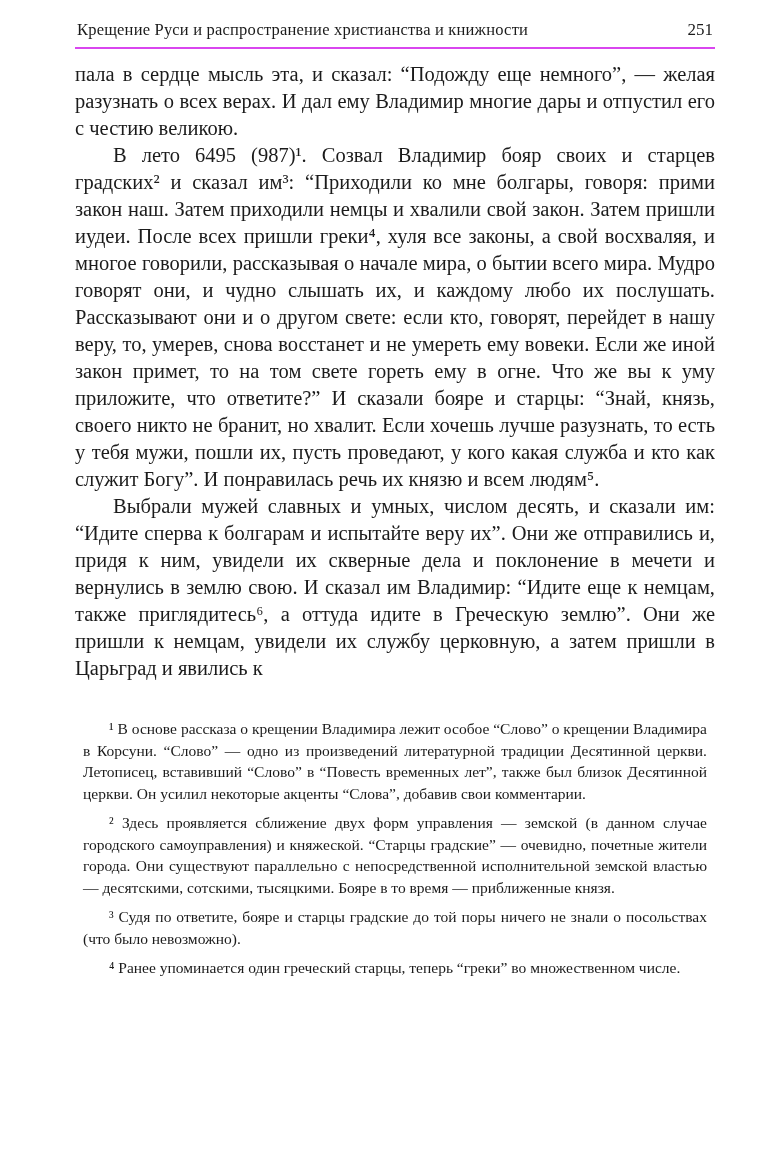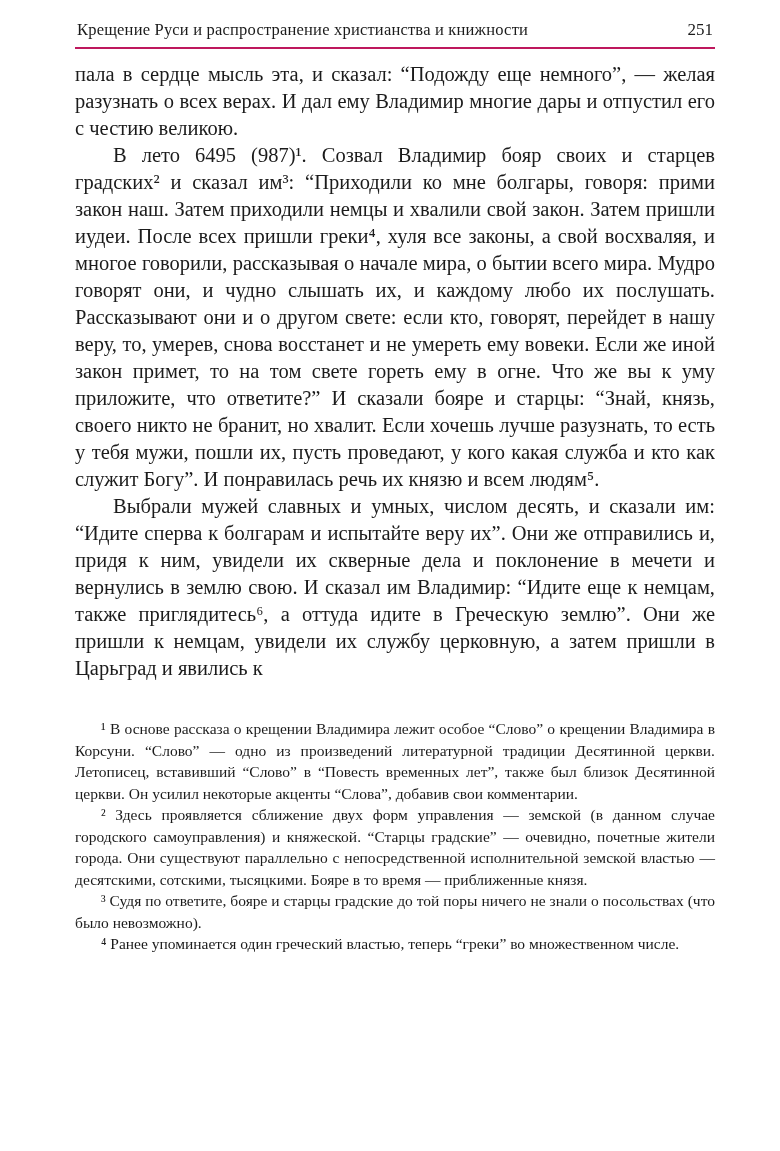--- a/index.html
+++ b/index.html
@@ -19,21 +19,21 @@
     min-height: 1151px;
     padding: 20px 65px 40px 75px;
   }
   
   .page-header {
     display: flex;
     justify-content: space-between;
     align-items: flex-start;
     font-size: 16.5px;
     padding: 0 2px 7px 2px;
-    border-bottom: 2px solid #be185d;
+    border-bottom: 2px solid #d946ef;
     color: #1b1b1b;
   }
   .page-header .running-title {
     letter-spacing: 0.2px;
   }
   .page-header .page-number {
     font-size: 17px;
   }
   
   .body-text {
@@ -50,21 +50,21 @@
     text-indent: 0;
   }
   
   .footnotes {
     margin-top: 36px;
     font-size: 15.5px;
     line-height: 21.5px;
     text-align: justify;
   }
   .footnotes p {
-    margin: 0;
+    margin: 8px;
     text-indent: 26px;
   }
 </style>
 </head>
 <body>
 
 <div class="page">
 
   <header class="page-header">
     <span class="running-title">Крещение Руси и распространение христианства и книжности</span>
@@ -74,16 +74,16 @@
   <main class="body-text">
     <p class="no-indent">пала в сердце мысль эта, и сказал: “Подожду еще немного”, — желая разузнать о всех верах. И дал ему Владимир многие дары и отпустил его с честию великою.</p>
     <p>В лето 6495 (987)¹. Созвал Владимир бояр своих и старцев градских² и сказал им³: “Приходили ко мне болгары, говоря: прими закон наш. Затем приходили немцы и хвалили свой закон. Затем пришли иудеи. После всех пришли греки⁴, хуля все законы, а свой восхваляя, и многое говорили, рассказывая о начале мира, о бытии всего мира. Мудро говорят они, и чудно слышать их, и каждому любо их послушать. Рассказывают они и о другом свете: если кто, говорят, перейдет в нашу веру, то, умерев, снова восстанет и не умереть ему вовеки. Если же иной закон примет, то на том свете гореть ему в огне. Что же вы к уму приложите, что ответите?” И сказали бояре и старцы: “Знай, князь, своего никто не бранит, но хвалит. Если хочешь лучше разузнать, то есть у тебя мужи, пошли их, пусть проведают, у кого какая служба и кто как служит Богу”. И понравилась речь их князю и всем людям⁵.</p>
     <p>Выбрали мужей славных и умных, числом десять, и сказали им: “Идите сперва к болгарам и испытайте веру их”. Они же отправились и, придя к ним, увидели их скверные дела и поклонение в мечети и вернулись в землю свою. И сказал им Владимир: “Идите еще к немцам, также приглядитесь⁶, а оттуда идите в Греческую землю”. Они же пришли к немцам, увидели их службу церковную, а затем пришли в Царьград и явились к</p>
   </main>
 
   <section class="footnotes">
     <p>¹ В основе рассказа о крещении Владимира лежит особое “Слово” о крещении Владимира в Корсуни. “Слово” — одно из произведений литературной традиции Десятинной церкви. Летописец, вставивший “Слово” в “Повесть временных лет”, также был близок Десятинной церкви. Он усилил некоторые акценты “Слова”, добавив свои комментарии.</p>
     <p>² Здесь проявляется сближение двух форм управления — земской (в данном случае городского самоуправления) и княжеской. “Старцы градские” — очевидно, почетные жители города. Они существуют параллельно с непосредственной исполнительной земской властью — десятскими, сотскими, тысяцкими. Бояре в то время — приближенные князя.</p>
     <p>³ Судя по ответите, бояре и старцы градские до той поры ничего не знали о посольствах (что было невозможно).</p>
-    <p>⁴ Ранее упоминается один греческий властью, теперь “греки” во множественном числе.</p>
+    <p>⁴ Ранее упоминается один греческий старцы, теперь “греки” во множественном числе.</p>
   </section>
 
 </div>
 
 </body></html>

